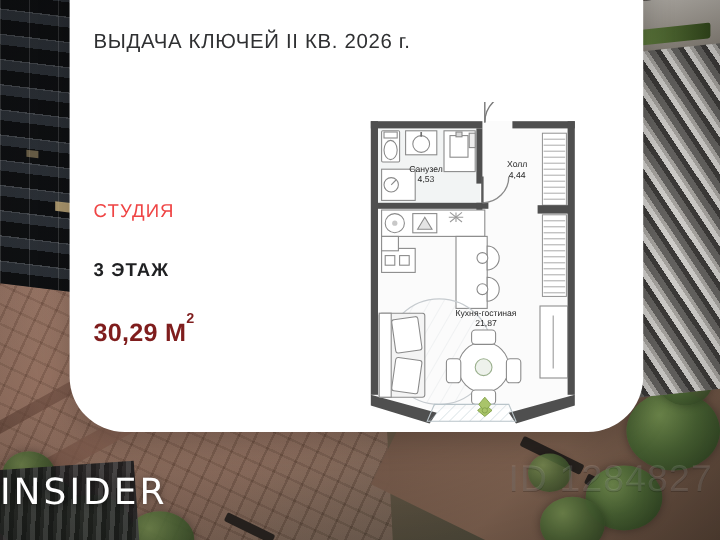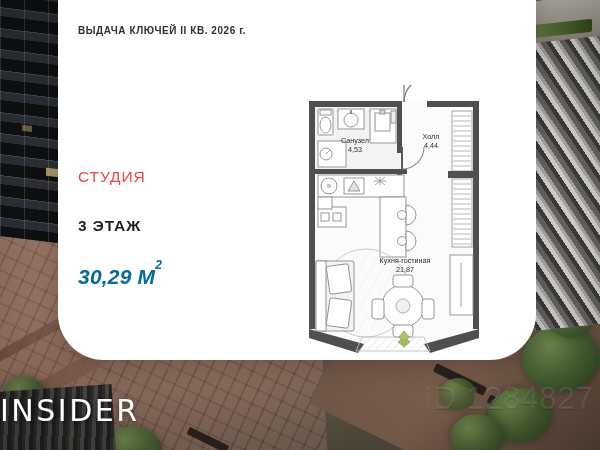--- a/index.html
+++ b/index.html
@@ -124,36 +124,36 @@
   .card{
     position:absolute;
     left:58px;top:-44px;width:478px;height:404px;
     background:#ffffff;
     border-radius:0 0 46px 46px;
     box-shadow:0 6px 26px rgba(0,0,0,.22);
     overflow:hidden;
   }
   .card-head{
     position:absolute;left:20px;top:69px;
-    font-size:10px;letter-spacing:.55px;color:#2f3032;font-weight:700;
+    font-size:17px;letter-spacing:.55px;color:#2f3032;font-weight:400;
     white-space:nowrap;
   }
   .info{
     position:absolute;left:20px;top:212px;
   }
   .info .t1{
     font-size:15.5px;letter-spacing:.9px;color:#ef4444;font-weight:400;
   }
   .info .t2{
     margin-top:31px;
     font-size:15.5px;letter-spacing:.9px;color:#1f2022;font-weight:700;
   }
   .info .t3{
     margin-top:30px;
-    font-size:21px;letter-spacing:.2px;color:#0369a1;font-weight:700;font-style:italic;
+    font-size:21px;letter-spacing:.2px;color:#7f1d1d;font-weight:700;
   }
   .info .t3 sup{font-size:12px;top:-7px;position:relative;}
 
   
   .plan{
     position:absolute;left:234px;top:129px;width:205px;height:275px;
   }
   .plan svg{display:block;}
 
   

